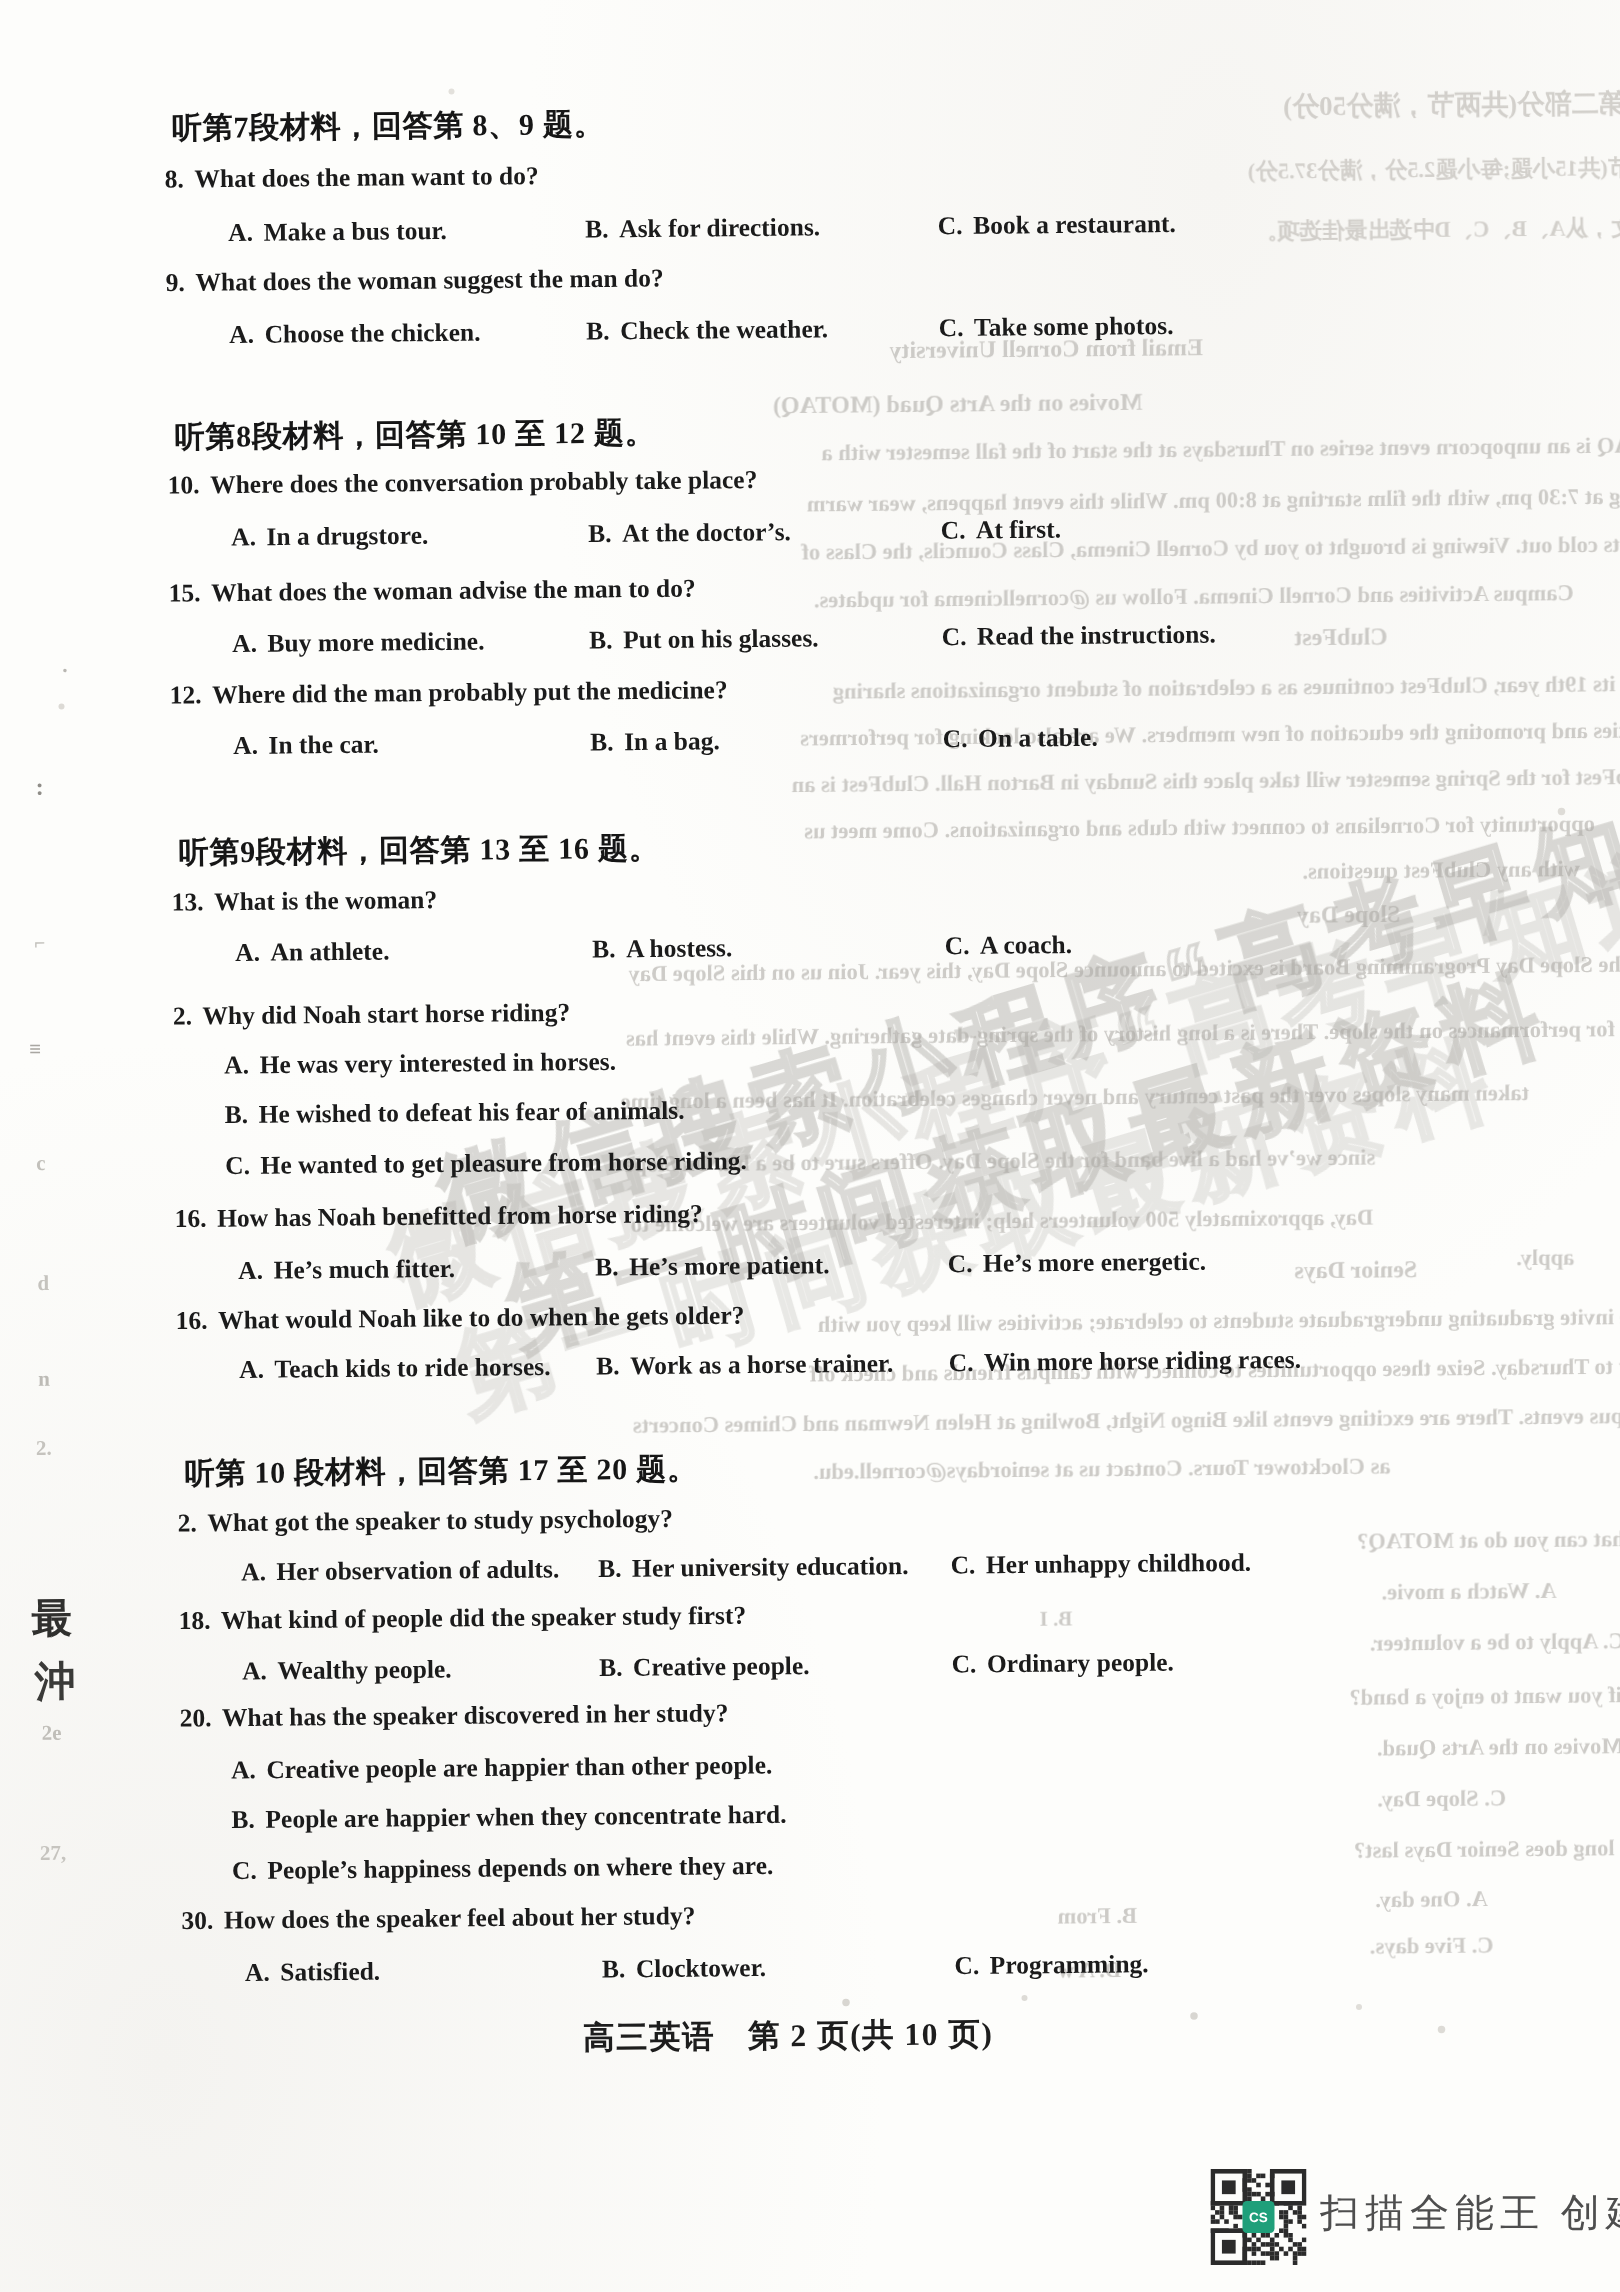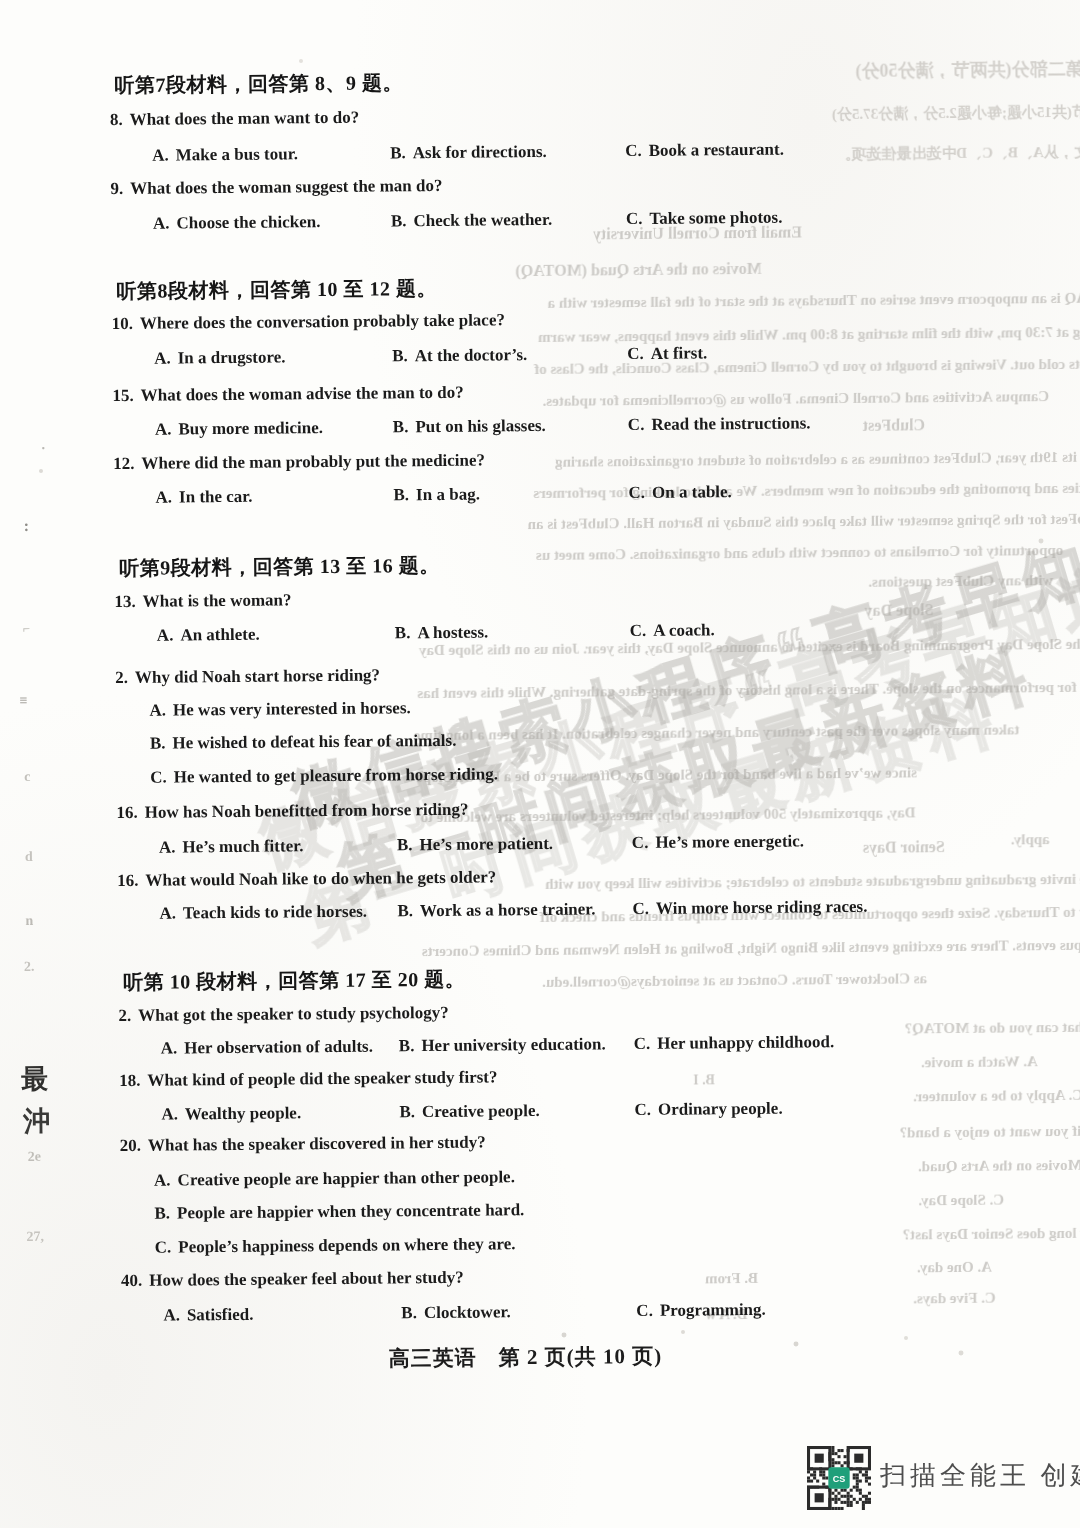--- a/index.html
+++ b/index.html
@@ -185,21 +185,21 @@
         <div class="q" style="top: 1071px;"><span class="num">18.</span><span>What kind of people did the speaker study first?</span></div>
         <div class="orow" style="top: 1105px;">
           <span class="opt col-a"><span class="lb">A.</span><span>Wealthy people.</span></span>
           <span class="opt col-b"><span class="lb">B.</span><span>Creative people.</span></span>
           <span class="opt col-c"><span class="lb">C.</span><span>Ordinary people.</span></span>
         </div>
         <div class="q" style="top: 1136px;"><span class="num">20.</span><span>What has the speaker discovered in her study?</span></div>
         <div class="sopt" style="top: 1171px;"><span class="lb">A.</span><span>Creative people are happier than other people.</span></div>
         <div class="sopt" style="top: 1204px;"><span class="lb">B.</span><span>People are happier when they concentrate hard.</span></div>
         <div class="sopt" style="top: 1238px;"><span class="lb">C.</span><span>People’s happiness depends on where they are.</span></div>
-        <div class="q" style="top: 1271px;"><span class="num">40.</span><span>How does the speaker feel about her study?</span></div>
+        <div class="q" style="top: 1271px;"><span class="num">30.</span><span>How does the speaker feel about her study?</span></div>
         <div class="orow" style="top: 1306px;">
           <span class="opt col-a"><span class="lb">A.</span><span>Satisfied.</span></span>
           <span class="opt col-b"><span class="lb">B.</span><span>Clocktower.</span></span>
           <span class="opt col-c"><span class="lb">C.</span><span>Programming.</span></span>
         </div>
       </div>
 
     <div class="footer">高三英语　第 2 页(共 10 页)</div>
   </div>
 

